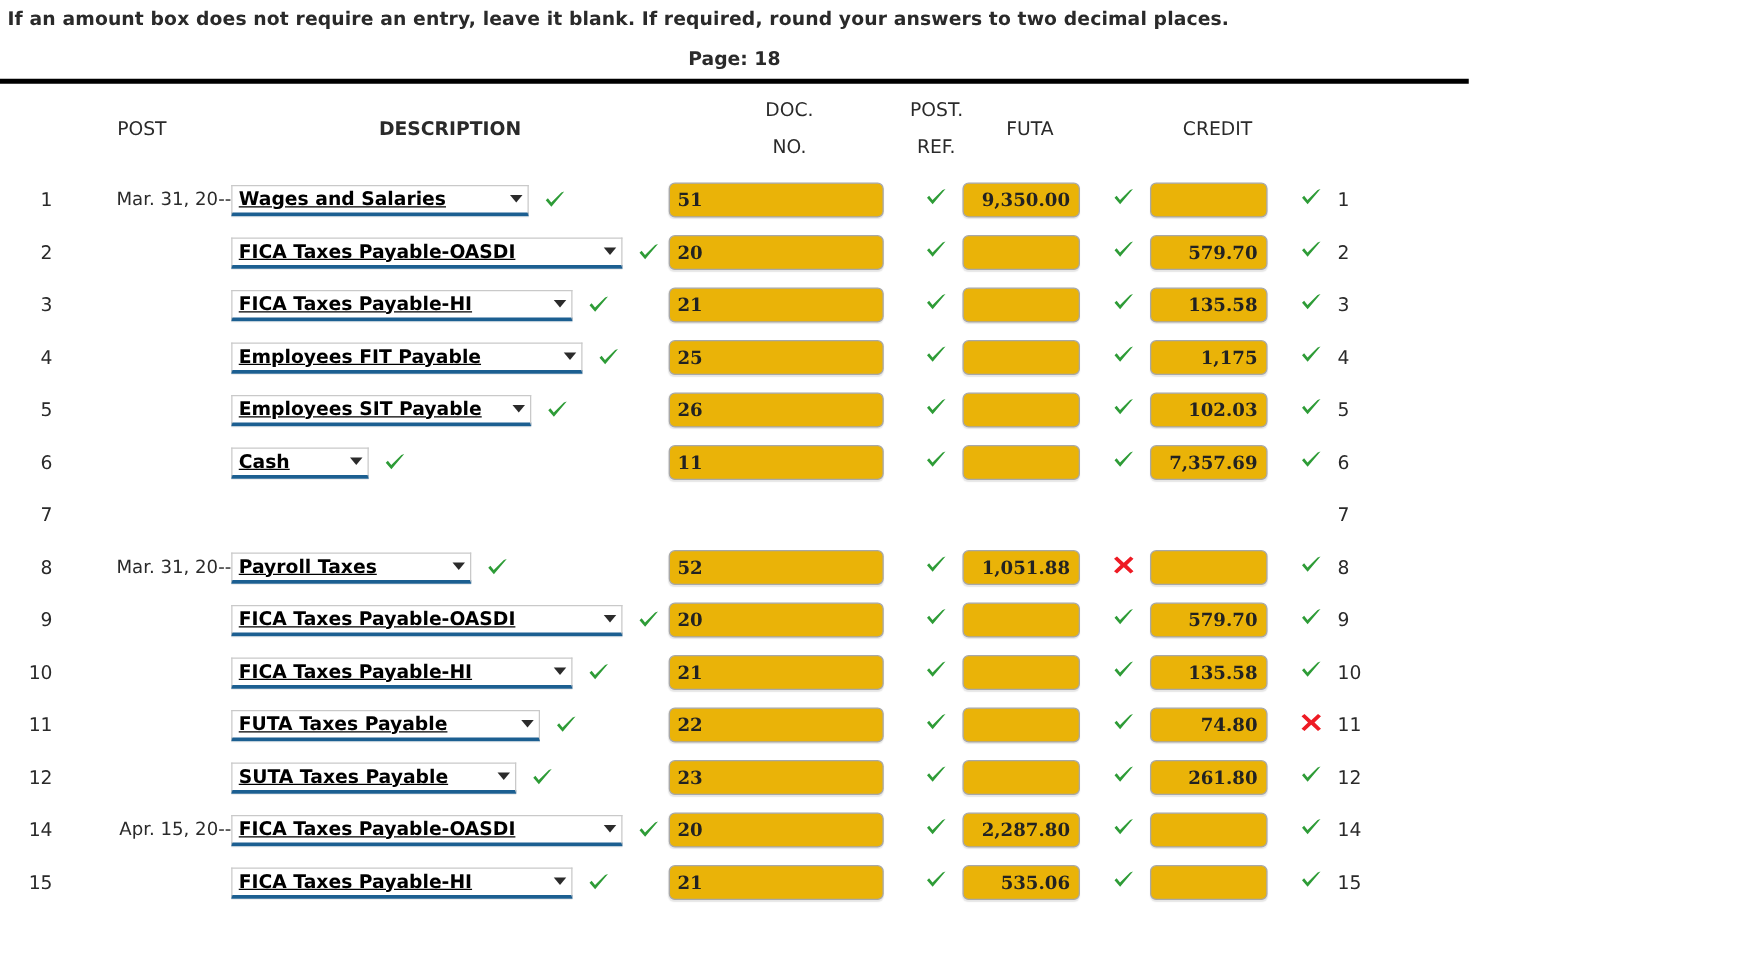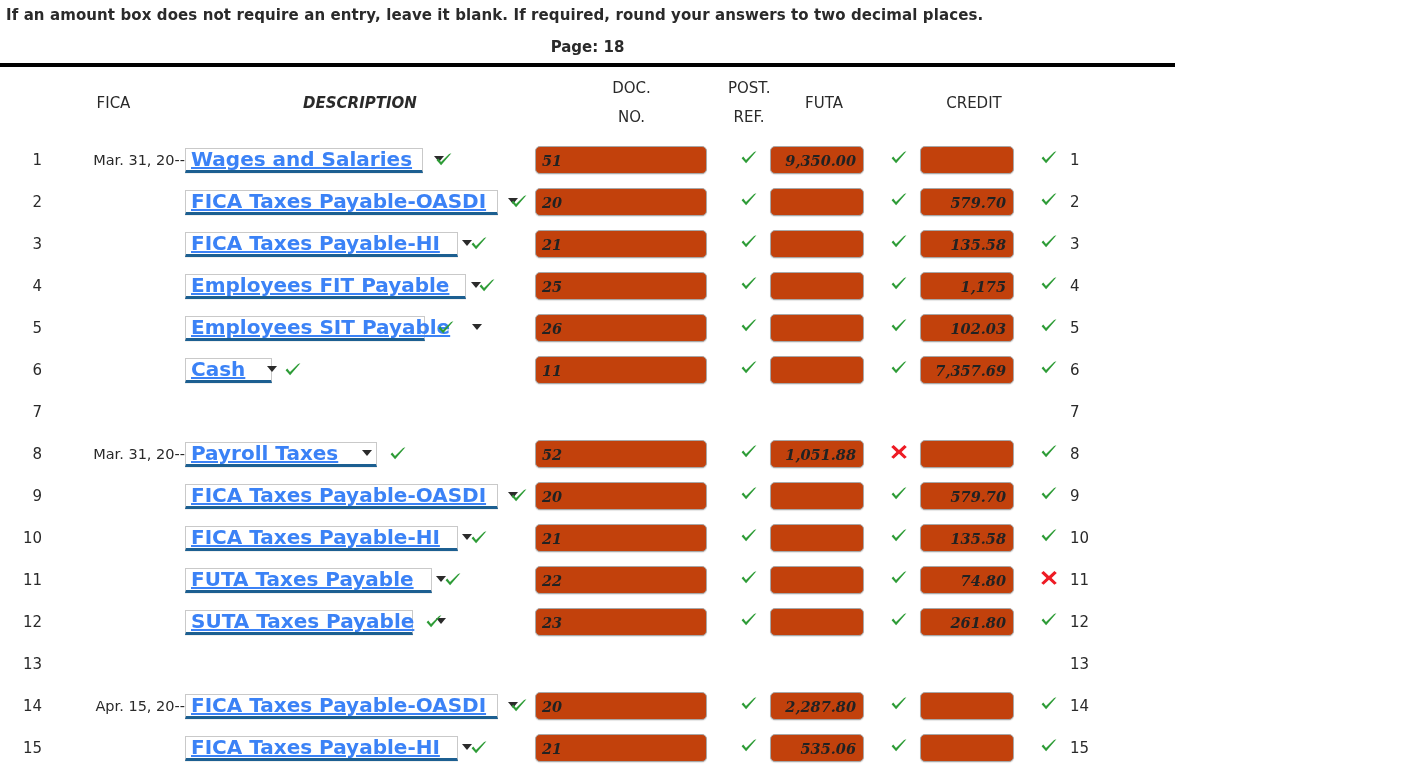--- a/index.html
+++ b/index.html
@@ -70,21 +70,21 @@
 
   
   tr.head-row td {
     height: 72px;
     font-size: 15px;
     color: #2a2a2a;
     text-align: center;
     vertical-align: middle;
   }
   .hdr-date    { font-weight: normal; }
-  .hdr-desc    { font-weight: bold; font-style: italic; }
+  .hdr-desc    { font-weight: bold; }
   .hdr-two-line {
     line-height: 1.95;
     font-weight: normal;
   }
   .hdr-two-line span { display: block; }
   .hdr-debit, .hdr-credit { font-weight: normal; }
 
   
   tr.jrow { height: 42px; }
   tr.jrow > td { height: 42px; }
@@ -128,52 +128,51 @@
     background: #ffffff;
     border: 1px solid #c9c9c9;
     border-bottom: 3px solid #1c5f91;
     box-sizing: border-box;
     height: 25px;
     padding: 0 4px 0 5px;
     box-shadow: 0 1px 0 rgba(0,0,0,0.06);
   }
   .fakeselect .sel-text {
     font-family: "DejaVu Sans", "Liberation Sans", sans-serif;
-    font-size: 20px;
+    font-size: 15px;
     font-weight: bold;
-    color: #3b82f6;
+    color: #000000;
     text-decoration: underline;
     text-underline-offset: 1px;
     white-space: nowrap;
     line-height: 1;
   }
   .fakeselect .sel-arrow {
     margin-left: 22px;
     width: 0; height: 0;
     border-left: 5px solid transparent;
     border-right: 5px solid transparent;
     border-top: 6px solid #2b2b2b;
     flex: 0 0 auto;
   }
 
   
   .inp {
     box-sizing: border-box;
-    background: #c2410c;
+    background: #eab308;
     border: 1px solid #a8a8a8;
     border-radius: 5px;
     height: 28px;
     font-family: "DejaVu Serif", "Liberation Serif", serif;
     font-size: 14.5px;
     font-weight: bold;
     color: #222222;
     box-shadow: 0 1px 1px rgba(0,0,0,0.10);
     outline: none;
     display: block;
-    font-style: italic;
   }
   .inp-doc {
     width: 172px;
     padding: 0 6px;
     text-align: left;
   }
   .inp-amt {
     width: 94px;
     padding: 0 7px;
     text-align: right;
@@ -211,21 +210,21 @@
     <col class="c-docchk">
     <col class="c-debit">
     <col class="c-debchk">
     <col class="c-credit">
     <col class="c-crchk">
     <col class="c-lineno-r">
   </colgroup>
   <tbody>
     <tr class="head-row">
       <td></td>
-      <td class="hdr-date">FICA</td>
+      <td class="hdr-date">POST</td>
       <td class="hdr-desc">DESCRIPTION</td>
       <td class="hdr-two-line">
         <span>DOC.</span>
         <span>NO.</span>
       </td>
       <td class="hdr-two-line">
         <span>POST.</span>
         <span>REF.</span>
       </td>
       <td class="hdr-debit">FUTA</td>
@@ -408,21 +407,21 @@
         </td>
         <td class="mark-cell"><span class="mark"><svg width="20" height="20" viewBox="0 0 20 20" aria-hidden="true">
               <path d="M2.6 10.2 L7.1 15.3 L17.4 3.2 L15.1 4.0 L7.0 11.9 L4.3 8.6 Z" fill="#2e9c37"></path>
             </svg></span></td>
         <td class="lineno-right">5</td>
       </tr>
       <tr class="jrow">
         <td class="lineno-left">6</td>
         <td class="date-cell"></td>
         <td class="desc-cell"><span class="sel-wrap">
-            <span class="fakeselect" style="width:87px">
+            <span class="fakeselect" style="width:110px">
               <span class="sel-text">Cash</span>
               <span class="sel-arrow"></span>
             </span>
             <span style="display:inline-block;width:11px"></span>
             <span class="mark">
               <svg width="20" height="20" viewBox="0 0 20 20" aria-hidden="true">
                 <path d="M2.6 10.2 L7.1 15.3 L17.4 3.2 L15.1 4.0 L7.0 11.9 L4.3 8.6 Z" fill="#2e9c37"></path>
               </svg>
             </span>
           </span></td>
@@ -627,32 +626,20 @@
             </svg></span></td>
         <td class="credit-cell">
           <input class="inp inp-amt" type="text" value="261.80" style="">
         </td>
         <td class="mark-cell"><span class="mark"><svg width="20" height="20" viewBox="0 0 20 20" aria-hidden="true">
               <path d="M2.6 10.2 L7.1 15.3 L17.4 3.2 L15.1 4.0 L7.0 11.9 L4.3 8.6 Z" fill="#2e9c37"></path>
             </svg></span></td>
         <td class="lineno-right">12</td>
       </tr>
       <tr class="jrow">
-        <td class="lineno-left">13</td>
-        <td class="date-cell"></td>
-        <td class="desc-cell"></td>
-        <td class="doc-cell"></td>
-        <td class="mark-cell"></td>
-        <td class="debit-cell"></td>
-        <td class="mark-cell"></td>
-        <td class="credit-cell"></td>
-        <td class="mark-cell"></td>
-        <td class="lineno-right">13</td>
-      </tr>
-      <tr class="jrow">
         <td class="lineno-left">14</td>
         <td class="date-cell">Apr. 15, 20--</td>
         <td class="desc-cell"><span class="sel-wrap">
             <span class="fakeselect" style="width:313px">
               <span class="sel-text">FICA Taxes Payable-OASDI</span>
               <span class="sel-arrow"></span>
             </span>
             <span style="display:inline-block;width:11px"></span>
             <span class="mark">
               <svg width="20" height="20" viewBox="0 0 20 20" aria-hidden="true">

